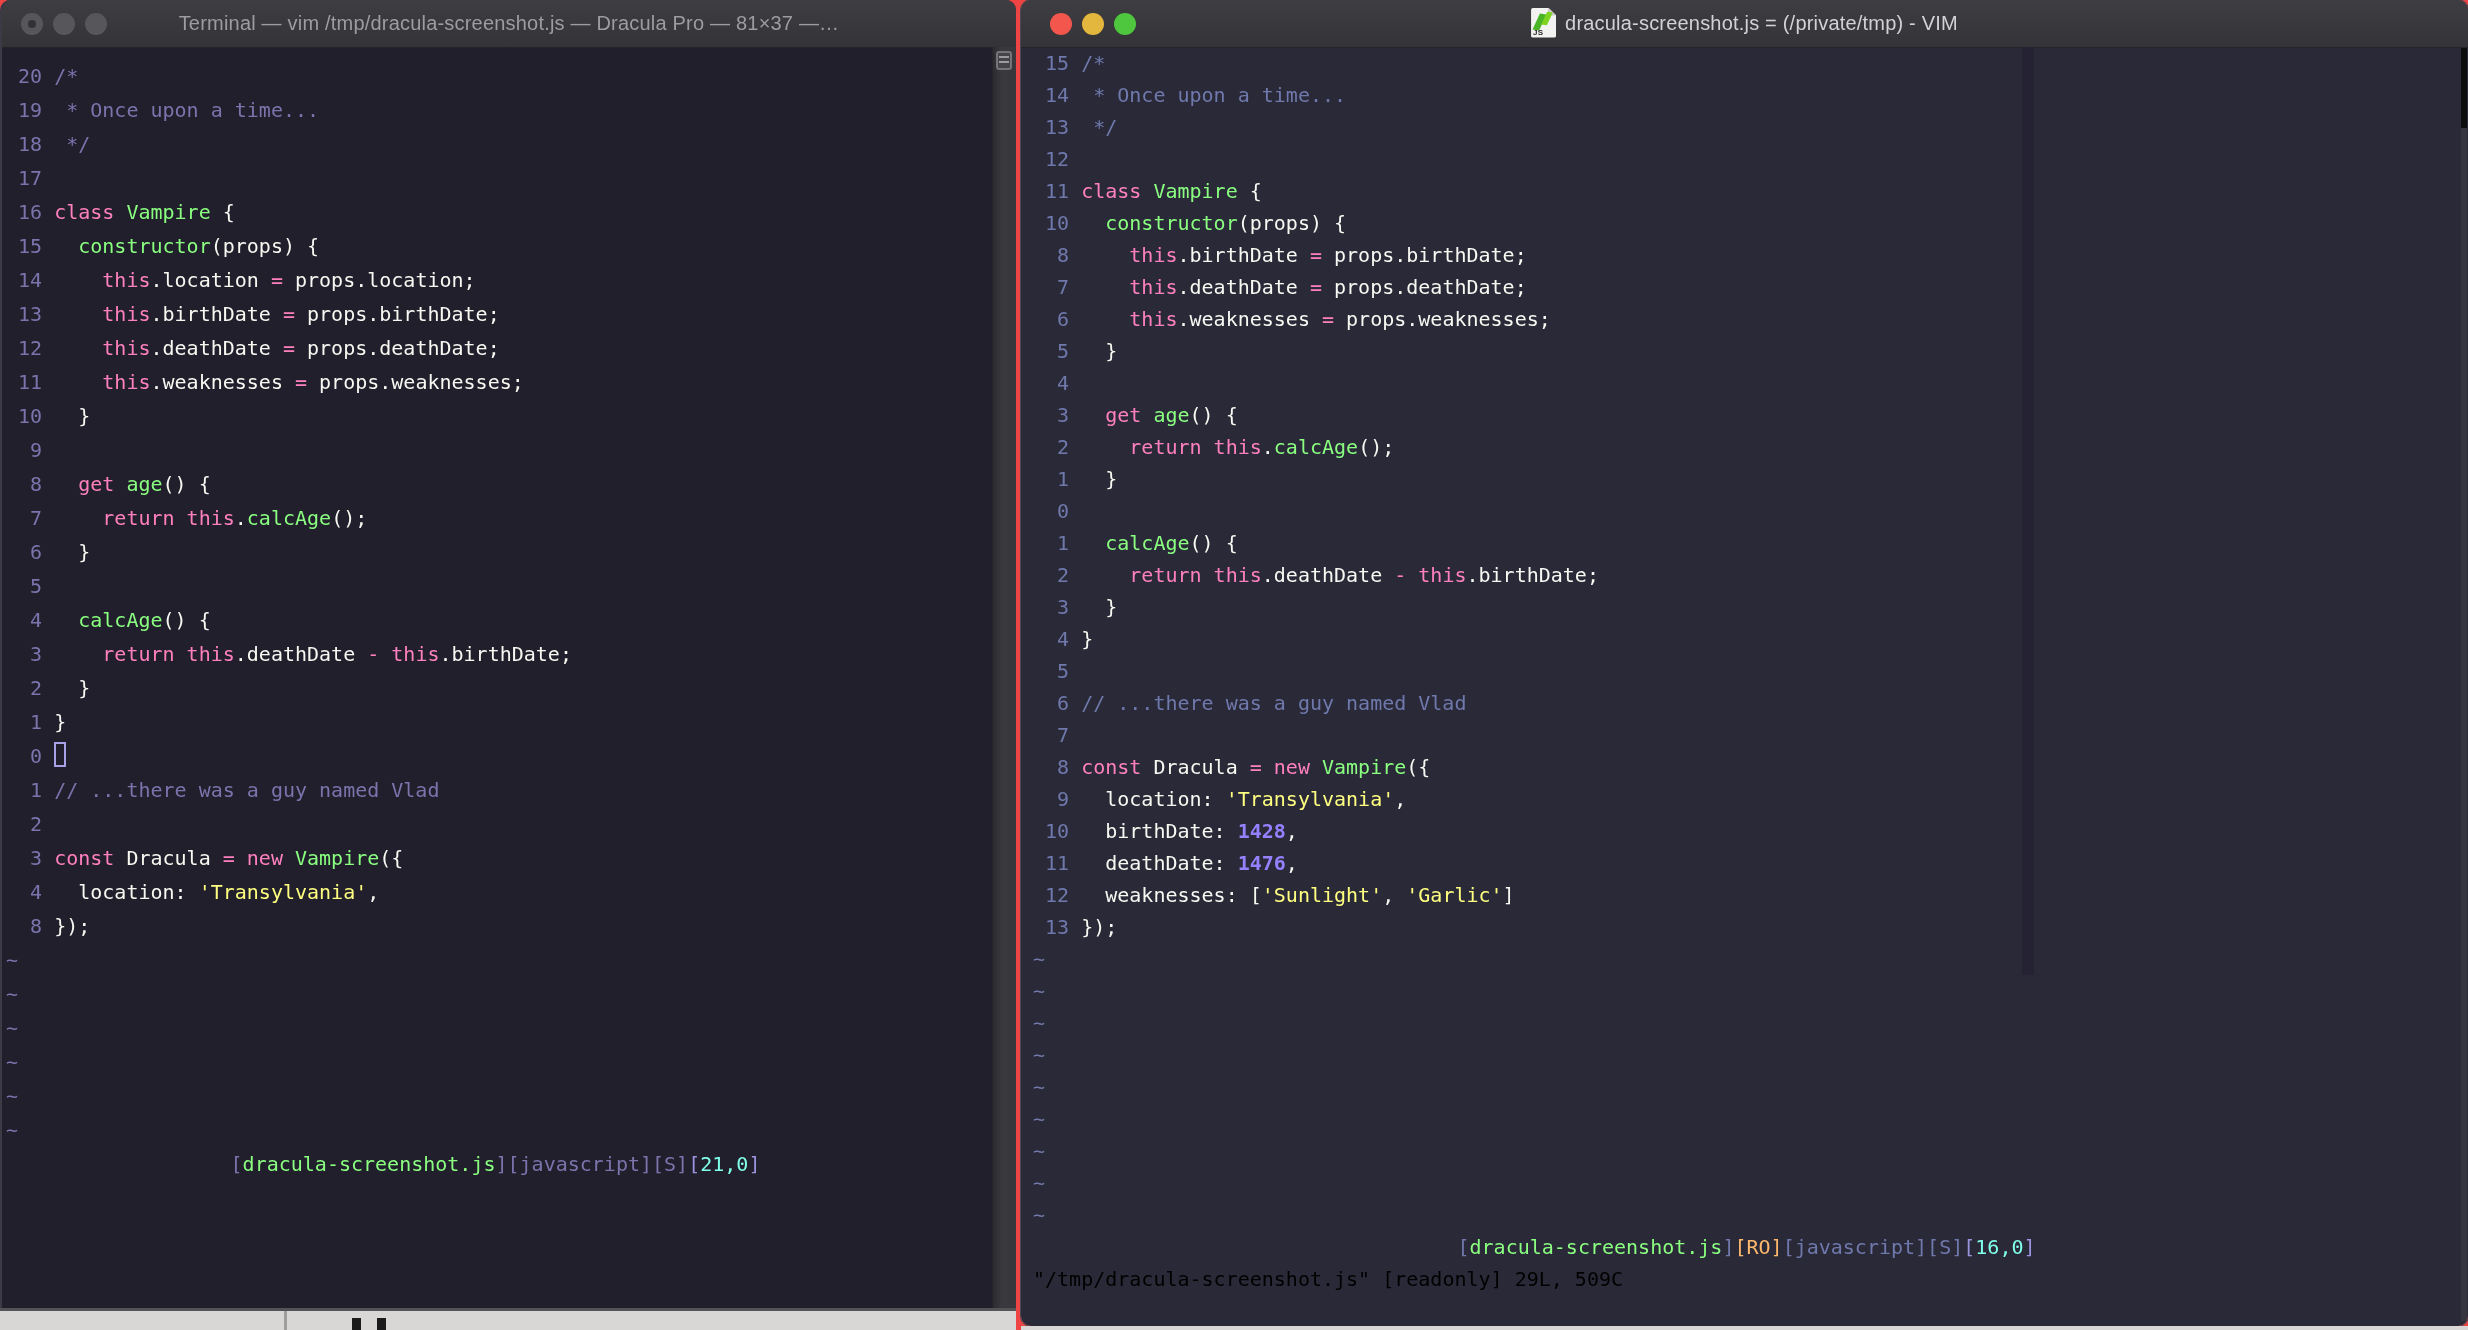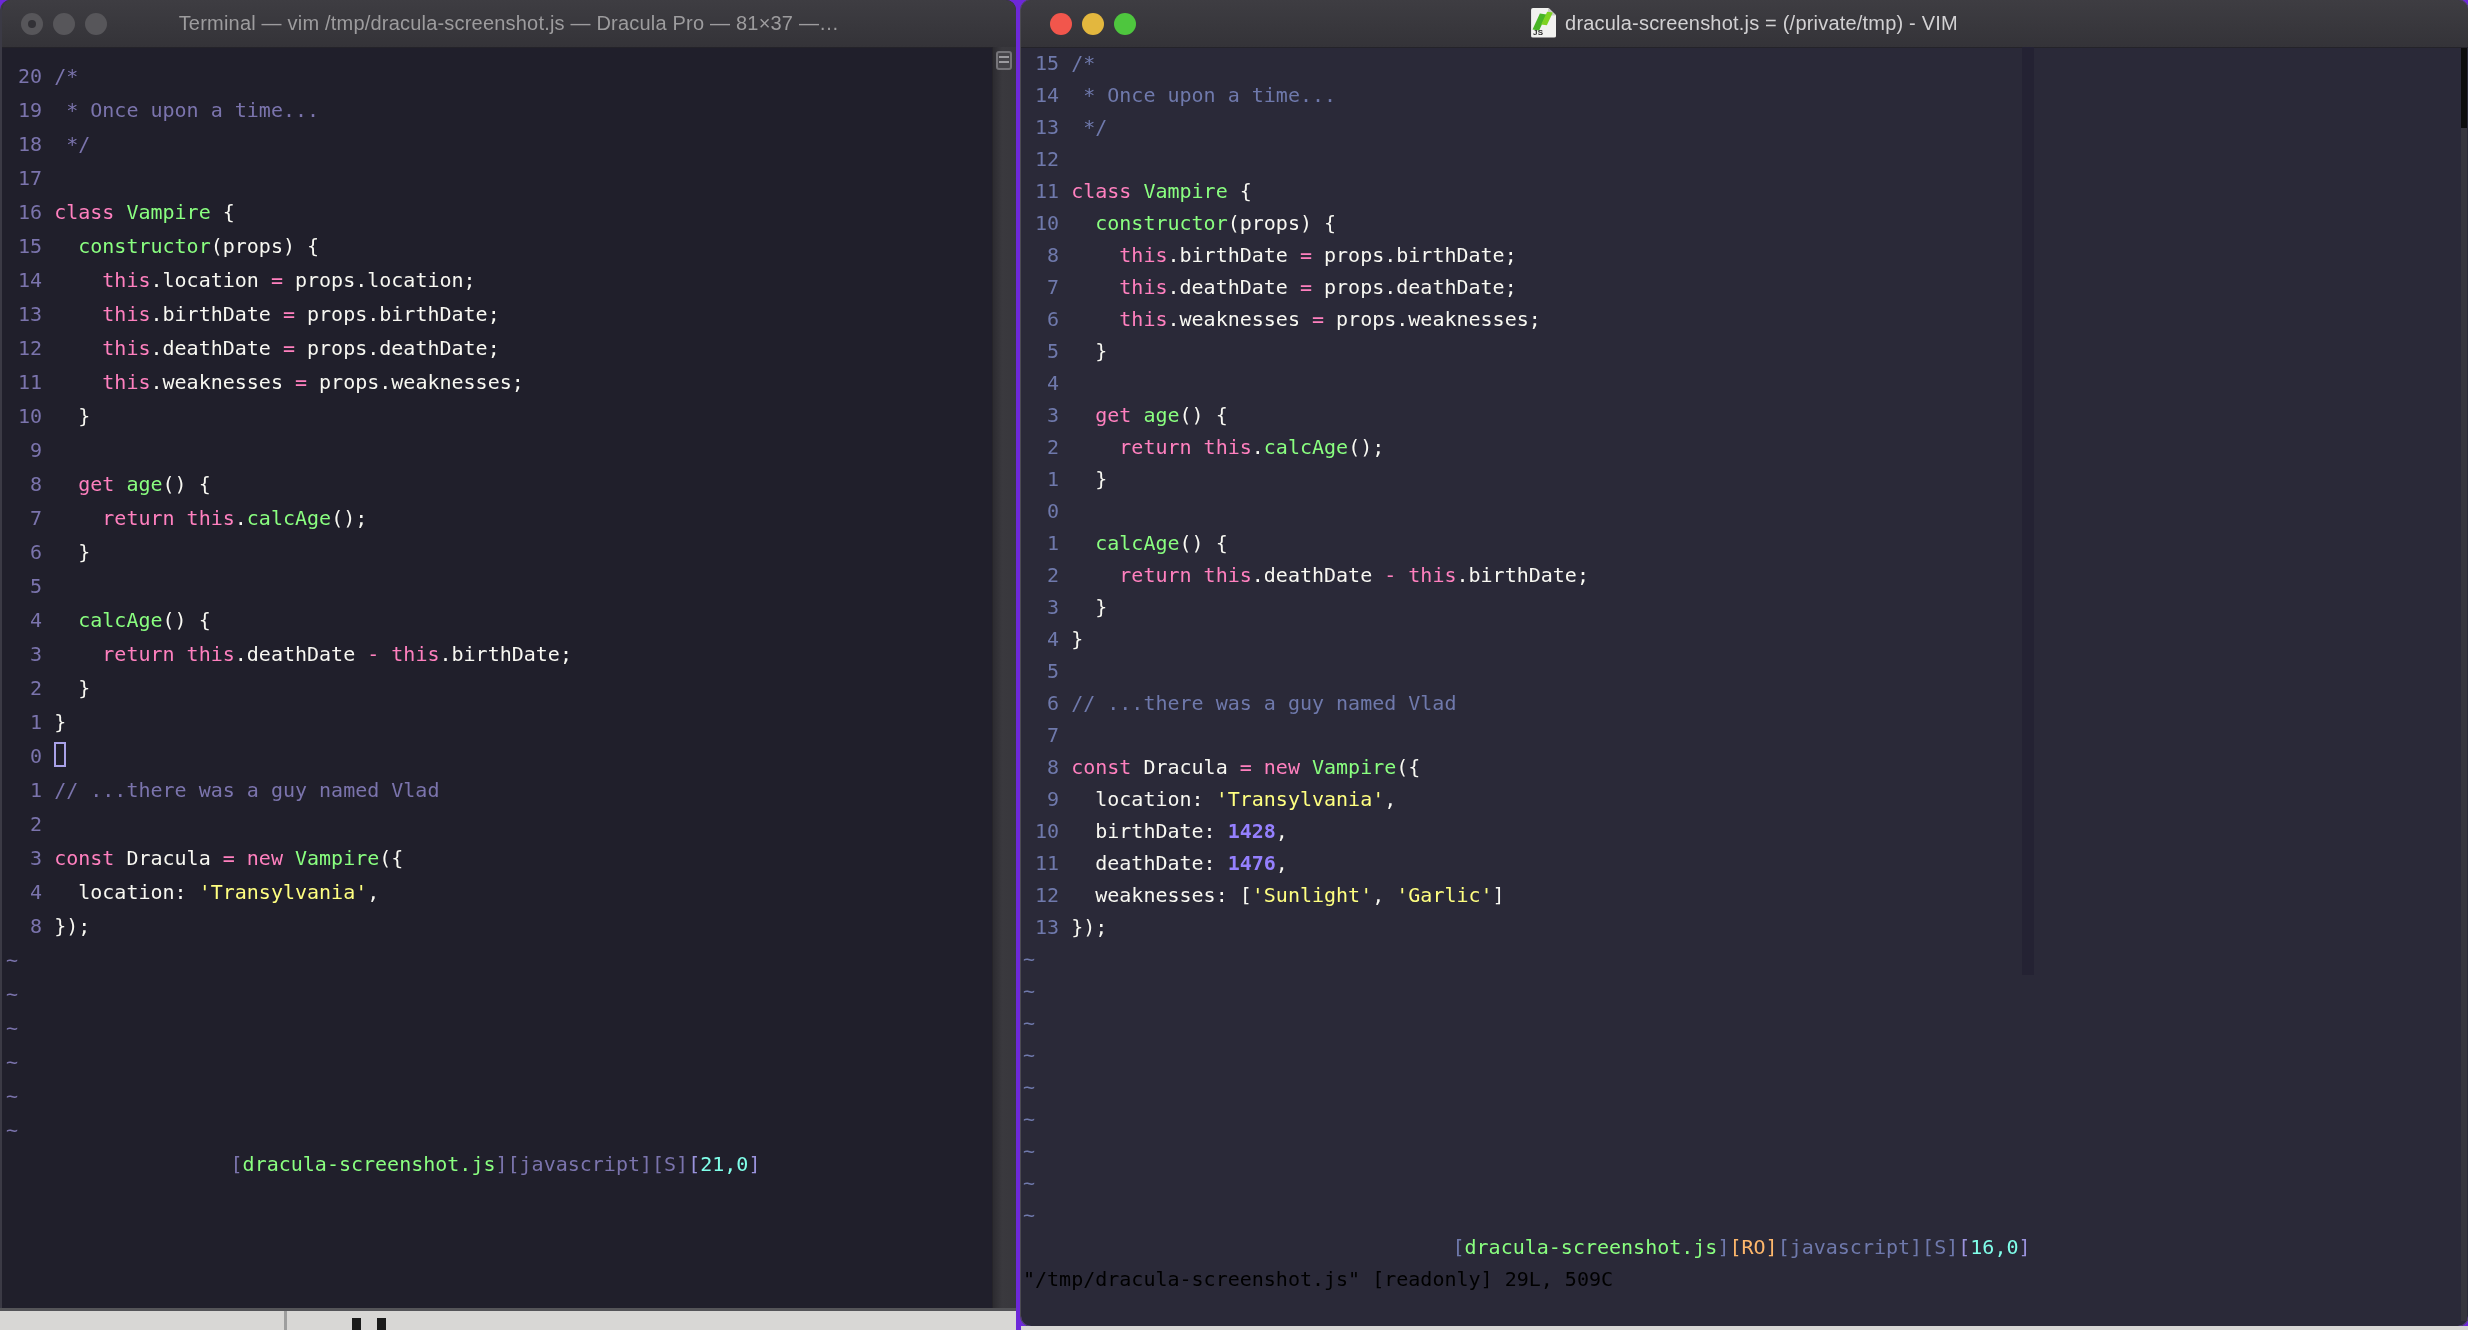--- a/index.html
+++ b/index.html
@@ -1,17 +1,17 @@
 <!DOCTYPE html>
 <html style="--bg_left: #201F2B; --bg_right: #2A2938; --fg: #F8F8F2; --comment_left: #7B74AD; --comment_right: #6F79AC; --pink: #FF80BF; --green: #8AFF80; --purple: #9580FF; --yellow: #FFFF80; --cyan: #80FFEA; --orange: #FFB86C; --bracket: #9A93DD; --cursor_outline: #A9A1E8; --colorcolumn: #242233; --title_text_left: #9D9C9E; --title_text_right: #D2D1D3; --inactive_button: #57565A; --traffic_red: #F2564C; --traffic_yellow: #E3B73E; --traffic_green: #4EC63E; --strip: #D8D7D5;"><head>
 <meta charset="utf-8">
 <style>
   html,body{margin:0;padding:0;}
   body{background:#0E0E11;font-family:"Liberation Sans",sans-serif;}
-  #screen{position:relative;width:2468px;height:1330px;overflow:hidden;background:#6d28d9;}
+  #screen{position:relative;width:2468px;height:1330px;overflow:hidden;background:#ef4444;}
 
   
   .window{position:absolute;overflow:hidden;}
   .titlebar{position:absolute;left:0;top:0;right:0;height:47px;
     background:linear-gradient(#3e3d42,#343338);border-bottom:1px solid #242329;}
   .traffic{position:absolute;top:13px;display:flex;gap:10px;}
   .tbtn{width:22px;height:22px;border-radius:50%;position:relative;}
   .tbtn.graydot::after{content:'';position:absolute;left:7px;top:7px;width:8px;height:8px;border-radius:50%;background:#323136;}
   .titletext{position:absolute;left:0;right:0;top:0;height:47px;display:flex;align-items:center;justify-content:center;
     font-size:20px;letter-spacing:0.2px;white-space:nowrap;}
@@ -49,21 +49,21 @@
   .split-btn{position:absolute;top:4px;left:3px;width:16px;height:19px;background:#454449;
     border:2px solid #757479;border-radius:3px;box-sizing:border-box;}
   .split-btn::before,.split-btn::after{content:'';position:absolute;left:1px;right:1px;height:2px;background:#9B9A9F;}
   .split-btn::before{top:3px;} .split-btn::after{top:8px;}
 
   
   .win-right{left:1021px;top:0;width:1447px;height:1326px;background:var(--bg_right);
     border-radius:10px;outline:1px solid #4B4A52;}
   .win-right .traffic{left:29px;}
   .win-right .titletext{color:var(--title_text_right);gap:9px;}
-  .right-buf{left:0;top:47px;right:8px;bottom:0;padding-left:2px;}
+  .right-buf{left:0;top:47px;right:8px;bottom:0;padding-left:12px;}
   .colorcolumn{position:absolute;left:1001px;top:47px;width:12px;height:928px;background:var(--colorcolumn);}
   .vim-scroll-track{position:absolute;right:1px;top:48px;bottom:5px;width:6px;background:#36353D;}
   .vim-scroll-thumb{position:absolute;right:1px;top:48px;width:6px;height:80px;background:#0D0D0D;}
 
   
   .docicon{position:relative;width:25px;height:30px;margin-top:-2px;}
   .docicon .page{position:absolute;inset:0;background:#F2F2F0;border-radius:2px;
     clip-path:polygon(0 0,68% 0,100% 26%,100% 100%,0 100%);}
   .docicon .fold{position:absolute;right:0;top:0;width:8px;height:8px;background:#C9C9C7;
     clip-path:polygon(0 0,100% 100%,0 100%);}

